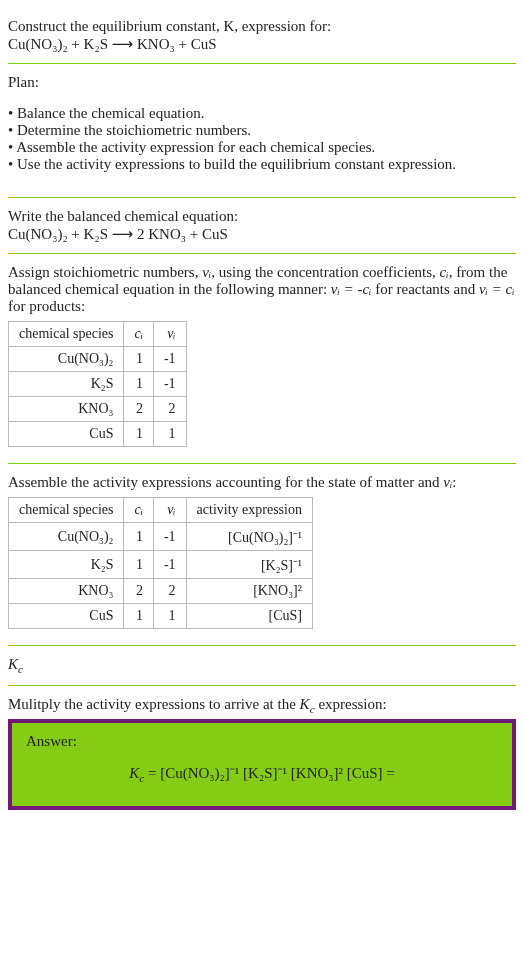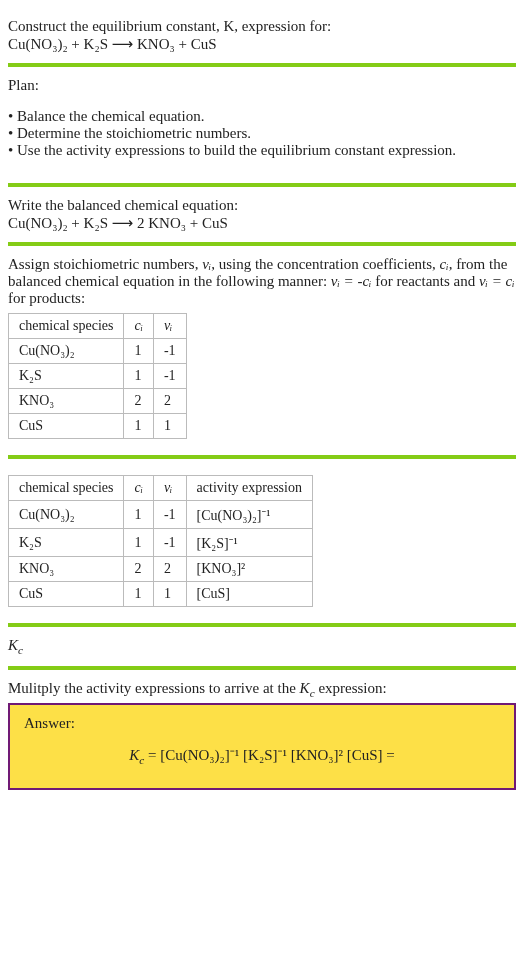--- a/index.html
+++ b/index.html
@@ -6,40 +6,40 @@
   font-family: Georgia, 'Times New Roman', serif;
   font-size: 15px;
   color: #222;
   margin: 0;
   padding: 8px;
   width: 524px;
   box-sizing: border-box;
   background: #fff;
 }
 .section {
-  border-bottom: 4px solid #84cc16;
+  border-bottom: 1px solid #84cc16;
   padding: 10px 0;
 }
 .section:last-of-type { border-bottom: none; }
 .italic { font-style: italic; }
 table {
   border-collapse: collapse;
   margin: 6px 0;
 }
 td, th {
   border: 1px solid #bbb;
   padding: 4px 10px;
-  text-align: left;
+  text-align: right;
   font-weight: normal;
   font-size: 14px;
 }
 sub { font-size: 0.75em; }
 .answer-box {
-  background: #fde047;
-  border: 2px solid #701a75;
+  background: #84cc16;
+  border: 4px solid #701a75;
   padding: 10px 14px;
   margin-top: 4px;
 }
 .answer-label { margin-bottom: 6px; }
 .centered-eq {
   text-align: center;
   margin: 12px 0;
 }
 .frac {
   display: inline-block;
@@ -72,20 +72,21 @@
     <span>Construct the equilibrium constant, K, expression for:</span>
   </div>
   <div>Cu(NO₃)₂ + K₂S ⟶ KNO₃ + CuS</div>
 </div>
 
 <div class="section">
   <div>Plan:</div>
   <ul class="plan">
     <li>Balance the chemical equation.</li>
     <li>Determine the stoichiometric numbers.</li>
+    <li>Assemble the activity expression for each chemical species.</li>
     <li>Use the activity expressions to build the equilibrium constant expression.</li>
   </ul>
 </div>
 
 <div class="section">
   <div>Write the balanced chemical equation:</div>
   <div>Cu(NO₃)₂ + K₂S ⟶ 2 KNO₃ + CuS</div>
 </div>
 
 <div class="section">
@@ -117,20 +118,23 @@
     <tr>
       <td>CuS</td>
       <td>1</td>
       <td>1</td>
     </tr>
   </tbody>
     </table>
 </div>
 
 <div class="section">
+  <div>
+    <span>Assemble the activity expressions accounting for the state of matter and </span><span class="italic">νᵢ</span><span>:</span>
+  </div>
   <table>
     <tbody>
         <tr>
       <th>chemical species</th>
       <th class="italic">cᵢ</th>
       <th class="italic">νᵢ</th>
       <th>activity expression</th>
     </tr>
     <tr>
       <td>Cu(NO₃)₂</td>

